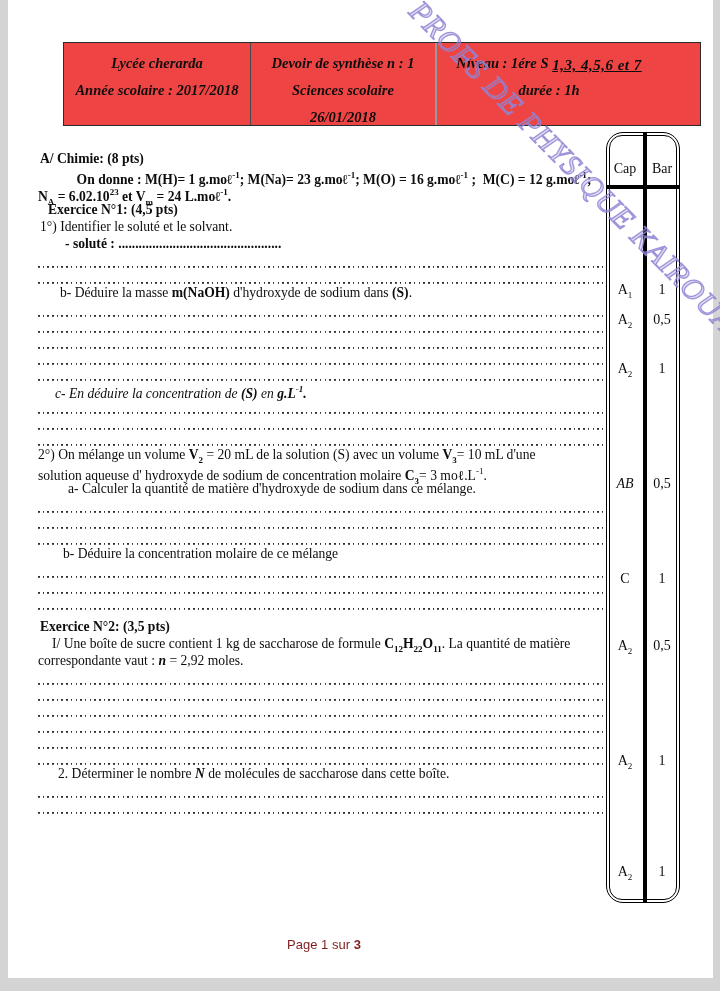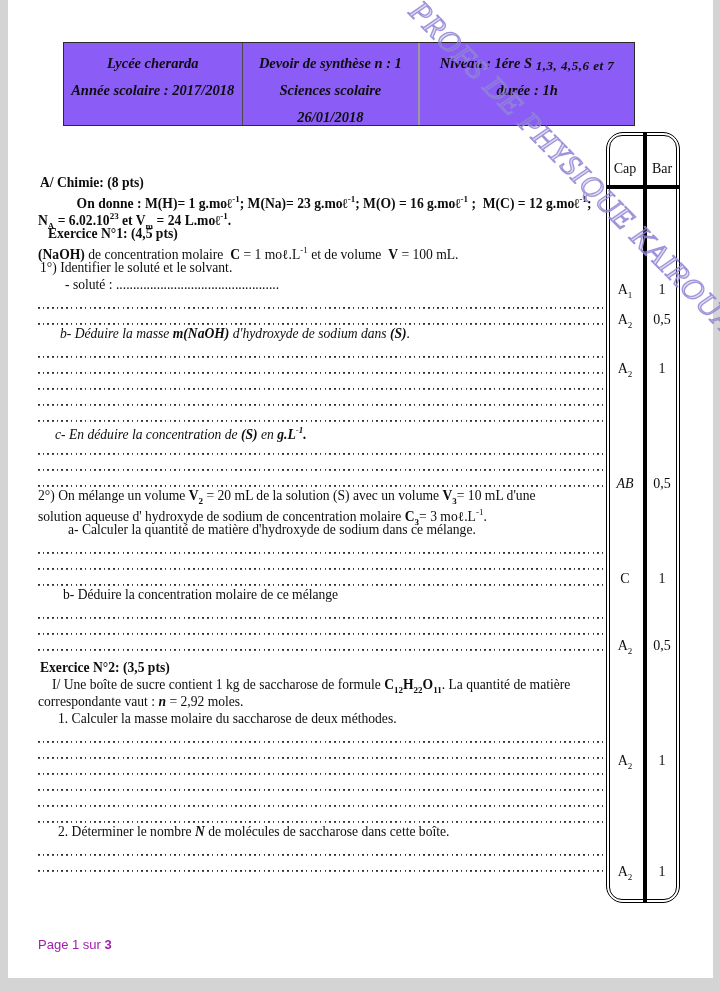--- a/index.html
+++ b/index.html
@@ -19,33 +19,33 @@
     transform:rotate(45.5deg); transform-origin:0 0;
     font:italic 30px "Liberation Serif", serif;
     letter-spacing:1px; white-space:nowrap;
     color:rgba(150,140,215,0.30);
     -webkit-text-stroke:1.3px rgba(143,133,212,0.85);
     z-index:9; pointer-events:none;
   }
 
   
   .hdr {
-    position:absolute; left:63px; top:42px; width:572px; height:84px;
-    display:flex; border:1.6px solid #2b2b2b; background:#8b5cf6;
+    position:absolute; left:63px; top:42px; width:638px; height:84px;
+    display:flex; border:1.6px solid #2b2b2b; background:#ef4444;
     font-weight:bold; font-style:italic; font-size:14.5px;
   }
   .hdr-cell { padding-top:7px; text-align:center; }
   .hdr-cell > div { height:27px; line-height:27px; white-space:nowrap; }
   .hdr-c1 { width:187px; border-right:1.4px solid #4a4a4a; }
   .hdr-c2 { width:186px; border-right:2.5px solid #9a9a9a; }
   .hdr-c3 { width:224px; }
-  .tiny-sub { font-size:13px; letter-spacing:0.5px; position:relative; top:2px; }
+  .tiny-sub { font-size:15px; letter-spacing:0.5px; position:relative; top:2px;text-decoration:underline; }
 
   
-  .doc-body { position:absolute; left:38px; top:150px; width:572px; font-size:13.6px;margin-top:24px; }
+  .doc-body { position:absolute; left:38px; top:150px; width:572px; font-size:13.6px; }
   .bline { height:17px; line-height:17px; white-space:nowrap; }
   .bline sup { font-size:9px; }
   .bline sub { font-size:9px; }
   .dotline {
     height:16px;
     background-image:repeating-linear-gradient(to right, #2e2e2e 0 1.5px, transparent 1.5px 4.7px);
     background-size:100% 1.8px; background-repeat:no-repeat; background-position:0 100%;
   }
 
   
@@ -59,22 +59,22 @@
   }
   .cap-vrule { position:absolute; left:36px; top:0; bottom:0; width:3.5px; background:#000; }
   .cap-hrule { position:absolute; left:0; right:0; top:52px; height:3.5px; background:#000; }
   .cap-head { position:absolute; top:28px; width:36px; text-align:center; font-size:14px; }
   .cap-head.c1 { left:0; }
   .cap-head.c2 { left:38px; width:34px; }
   .cap-row-cell { position:absolute; width:36px; text-align:center; font-size:14px; height:18px; line-height:18px; }
 
   
   .footer {
-    position:absolute; left:38px; top:937px; width:572px; 
-    font-family:"Liberation Sans", sans-serif; font-size:13px; color:#a21caf;
+    position:absolute; left:38px; top:937px; width:572px; text-align:center;
+    font-family:"Liberation Sans", sans-serif; font-size:13px; color:#7f1d1d;
   }
   .footer .b { font-weight:bold; }
 </style>
 </head>
 <body>
 
 <div class="stage">
 
   <div class="watermark">PROFS DE PHYSIQUE KAIROUAN</div>
 
@@ -92,26 +92,25 @@
       <div><span>Niveau : 1ére S</span> <span class="tiny-sub">1,3, 4,5,6 et 7</span></div>
       <div>durée : 1h</div>
     </div>
   </div>
 
   <div class="doc-body">
       <div class="bline" style="padding-left: 2px;"><b>A/ Chimie: (8 pts)</b></div>
       <div class="bline" style="padding-left: 20px; text-align: center;"><b>On donne : M(H)= 1 g.moℓ<sup>-1</sup>; M(Na)= 23 g.moℓ<sup>-1</sup>; M(O) = 16 g.moℓ<sup>-1</sup> ;&nbsp; M(C) = 12 g.moℓ<sup>-1</sup>;</b></div>
       <div class="bline"><b>N<sub>A</sub> = 6.02.10<sup>23</sup> et V<sub>m</sub> = 24 L.moℓ<sup>-1</sup>.</b></div>
       <div class="bline" style="padding-left: 10px;"><b>Exercice N°1: (4,5 pts)</b></div>
-      <div class="bline"><b>(NaOH)</b> de concentration molaire&nbsp; <b>C</b> = 1 moℓ.L<sup>-1</sup> et de volume&nbsp; <b>V</b> = 100 mL.</div>
       <div class="bline" style="padding-left: 2px;">1°) Identifier le soluté et le solvant.</div>
-      <div class="bline" style="padding-left: 27px;">- soluté : ................................................</div>
+      <div class="bline" style="padding-left: 27px; font-weight: bold;">- soluté : ................................................</div>
       <div class="dotline"></div>
       <div class="dotline"></div>
-      <div class="bline" style="padding-left: 22px; font-style: italic;">b- Déduire la masse <b>m(NaOH)</b> d'hydroxyde de sodium dans <b>(S)</b>.</div>
+      <div class="bline" style="padding-left: 22px;">b- Déduire la masse <b>m(NaOH)</b> d'hydroxyde de sodium dans <b>(S)</b>.</div>
       <div class="dotline"></div>
       <div class="dotline"></div>
       <div class="dotline"></div>
       <div class="dotline"></div>
       <div class="dotline"></div>
       <div class="bline" style="padding-left: 17px; font-style: italic;">c- En déduire la concentration de <b>(S)</b> en <b>g.L<sup>-1</sup>.</b></div>
       <div class="dotline"></div>
       <div class="dotline"></div>
       <div class="dotline"></div>
       <div class="bline">2°) On mélange un volume <b>V<sub>2</sub></b> = 20 mL de la solution (S) avec un volume <b>V<sub>3</sub></b>= 10 mL d'une</div>
@@ -120,21 +119,20 @@
       <div class="dotline"></div>
       <div class="dotline"></div>
       <div class="dotline"></div>
       <div class="bline" style="padding-left: 25px;">b- Déduire la concentration molaire de ce mélange</div>
       <div class="dotline"></div>
       <div class="dotline"></div>
       <div class="dotline"></div>
       <div class="bline" style="padding-left: 2px; margin-top: 8px;"><b>Exercice N°2: (3,5 pts)</b></div>
       <div class="bline" style="padding-left: 14px;">I/ Une boîte de sucre contient 1 kg de saccharose de formule <b>C<sub>12</sub>H<sub>22</sub>O<sub>11</sub></b>. La quantité de matière</div>
       <div class="bline">correspondante vaut : <b><i>n</i></b> = 2,92 moles.</div>
-      <div class="bline" style="padding-left: 20px;">1. Calculer la masse molaire du saccharose de deux méthodes.</div>
       <div class="dotline"></div>
       <div class="dotline"></div>
       <div class="dotline"></div>
       <div class="dotline"></div>
       <div class="dotline"></div>
       <div class="dotline"></div>
       <div class="bline" style="padding-left: 20px;">2. Déterminer le nombre <b><i>N</i></b> de molécules de saccharose dans cette boîte.</div>
       <div class="dotline"></div>
       <div class="dotline"></div>
     </div>

